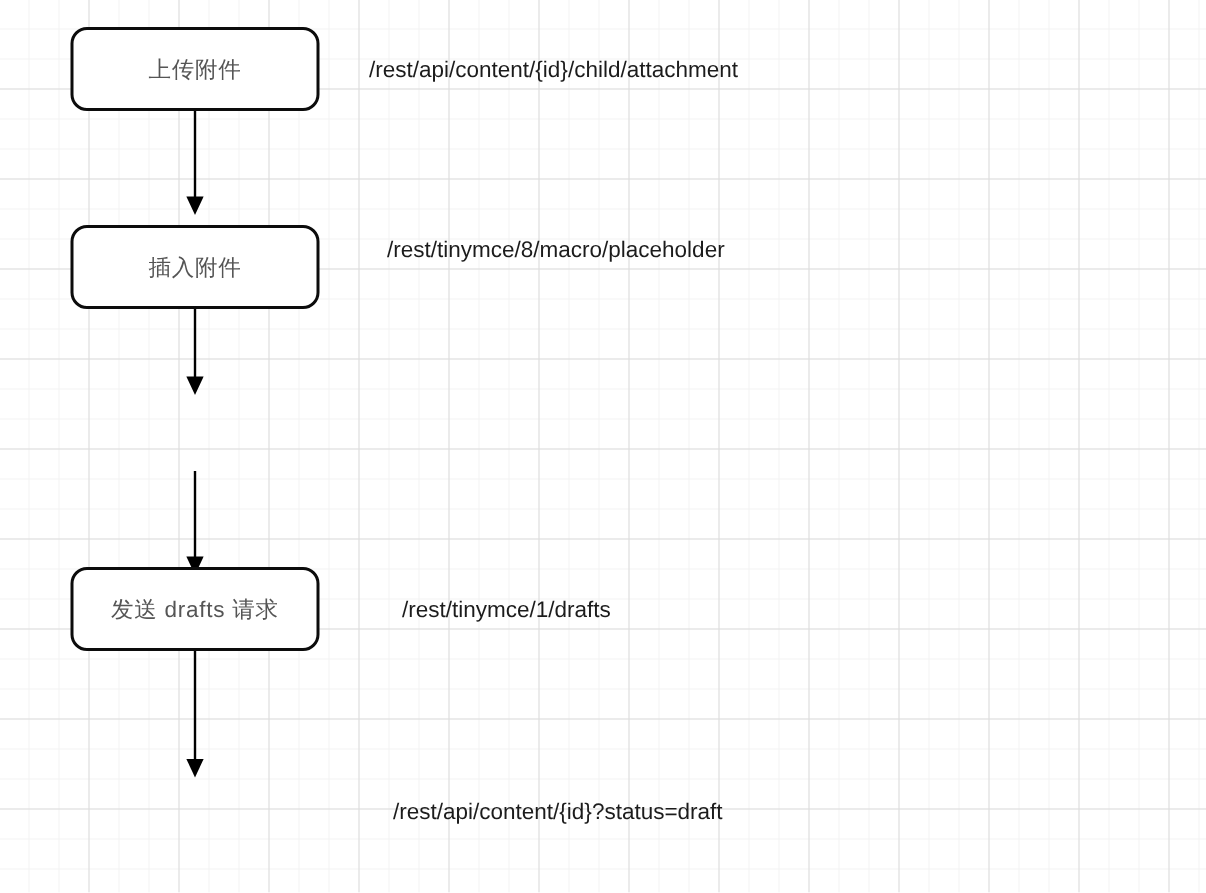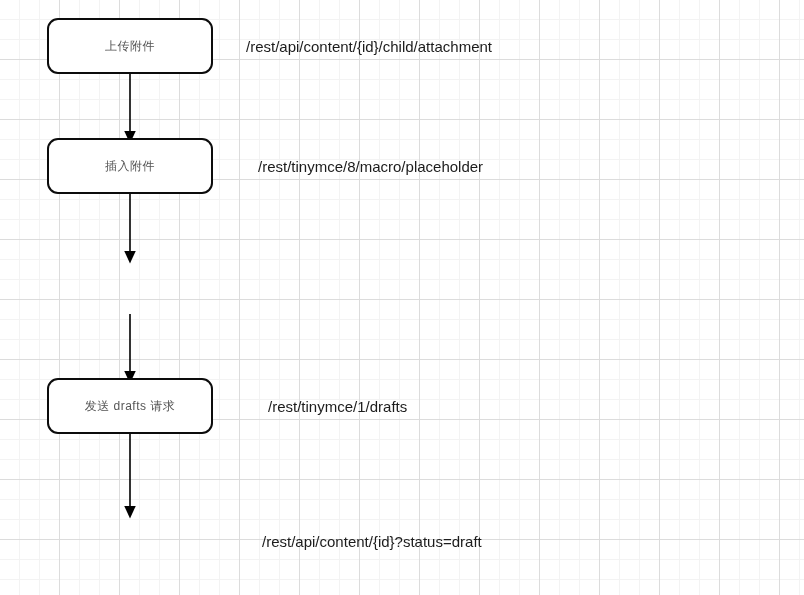--- a/index.html
+++ b/index.html
@@ -34,21 +34,21 @@
     border: 2px solid #0c0c0c;
     border-radius: 11px;
     background: #ffffff;
     display: flex;
     align-items: center;
     justify-content: center;
     z-index: 3;
   }
 
   .flow-node-label {
-    font-size: 12px;
+    font-size: 15px;
     color: #555555;
     letter-spacing: 0.5px;
     line-height: 1;
     white-space: nowrap;
   }
 
   .connector {
     position: absolute;
     left: 0;
     top: 0;
@@ -84,21 +84,21 @@
         <line x1="130" y1="314" x2="130" y2="377" stroke="#000000" stroke-width="1.6" marker-end="url(#arrowhead)"></line>
         <line x1="130" y1="434" x2="130" y2="512" stroke="#000000" stroke-width="1.6" marker-end="url(#arrowhead)"></line>
       </g>
   </svg>
 
   <div class="flow-node" style="top:18px;">
     <span class="flow-node-label">上传附件</span>
   </div>
   <div class="endpoint-label" style="left:246px; top:39px;">/rest/api/content/{id}/child/attachment</div>
 
-  <div class="flow-node" style="top:138px;text-align:center;">
+  <div class="flow-node" style="top:150px;text-align:center;">
     <span class="flow-node-label">插入附件</span>
   </div>
   <div class="endpoint-label" style="left:258px; top:159px;">/rest/tinymce/8/macro/placeholder</div>
 
 
   <div class="flow-node" style="top:378px;">
     <span class="flow-node-label">发送 drafts 请求</span>
   </div>
   <div class="endpoint-label" style="left:268px; top:399px;">/rest/tinymce/1/drafts</div>
 

